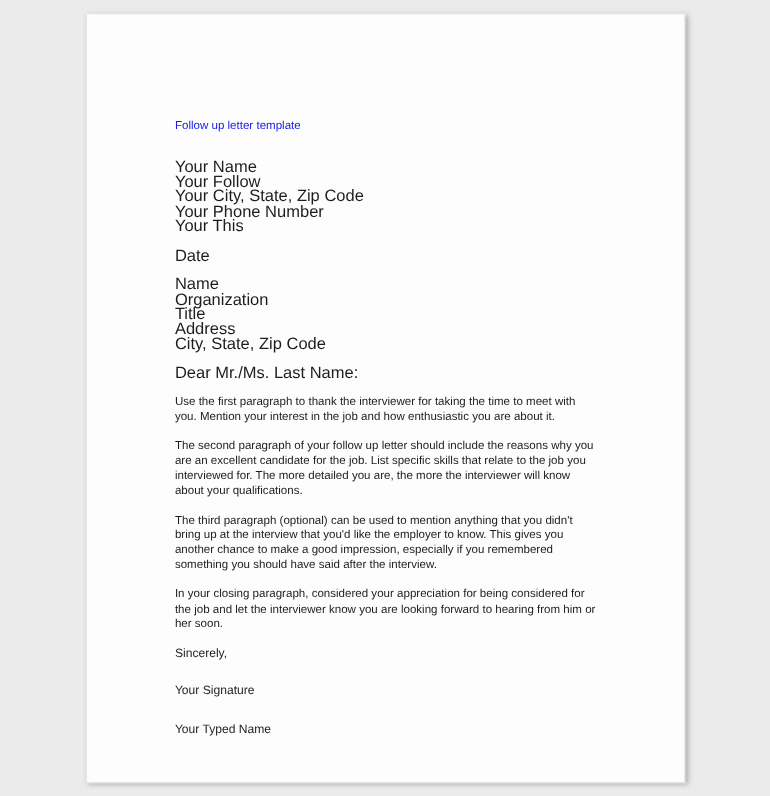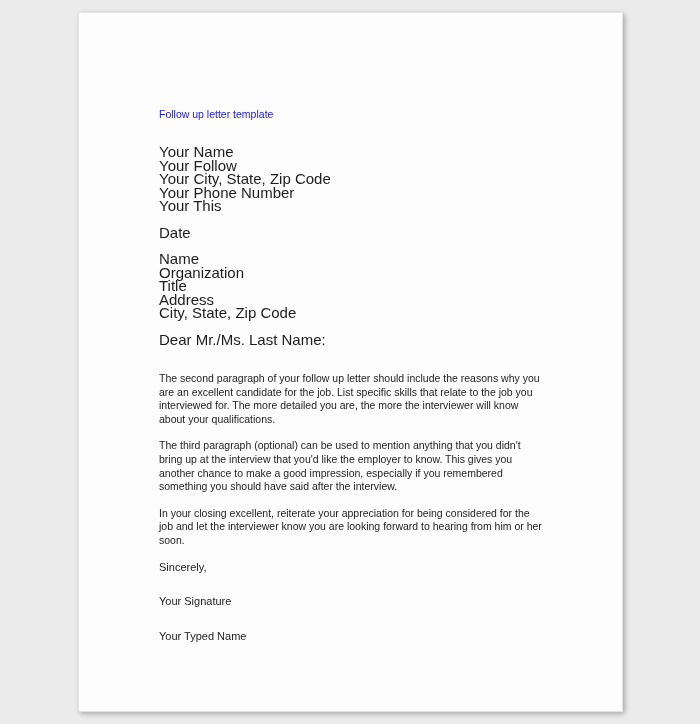--- a/index.html
+++ b/index.html
@@ -113,29 +113,30 @@
       </div>
 
       <div class="gap-md"></div>
 
       <div class="block">
         <p class="line">Dear Mr./Ms. Last Name:</p>
       </div>
 
       <div class="gap-md"></div>
 
+      <p class="para">Use the first paragraph to thank the interviewer for taking the time to meet with you. Mention your interest in the job and how enthusiastic you are about it.</p>
       <div class="gap-p" style="height:13px"></div>
 
       <p class="para">The second paragraph of your follow up letter should include the reasons why you are an excellent candidate for the job. List specific skills that relate to the job you interviewed for. The more detailed you are, the more the interviewer will know about your qualifications.</p>
       <div class="gap-p" style="height:13px"></div>
 
       <p class="para">The third paragraph (optional) can be used to mention anything that you didn't bring up at the interview that you'd like the employer to know. This gives you another chance to make a good impression, especially if you remembered something you should have said after the interview.</p>
       <div class="gap-p" style="height:13px"></div>
 
-      <p class="para">In your closing excellent, reiterate your appreciation for being considered for the job and let the interviewer know you are looking forward to hearing from him or her soon.</p>
+      <p class="para">In your closing paragraph, considered your appreciation for being considered for the job and let the interviewer know you are looking forward to hearing from him or her soon.</p>
       <div class="gap-p" style="height:13px"></div>
 
       <p class="sig-line">Sincerely,</p>
       <div style="height:21px"></div>
 
       <p class="sig-line">Your Signature</p>
       <div style="height:21px"></div>
 
       <p class="sig-line">Your Typed Name</p>
 

